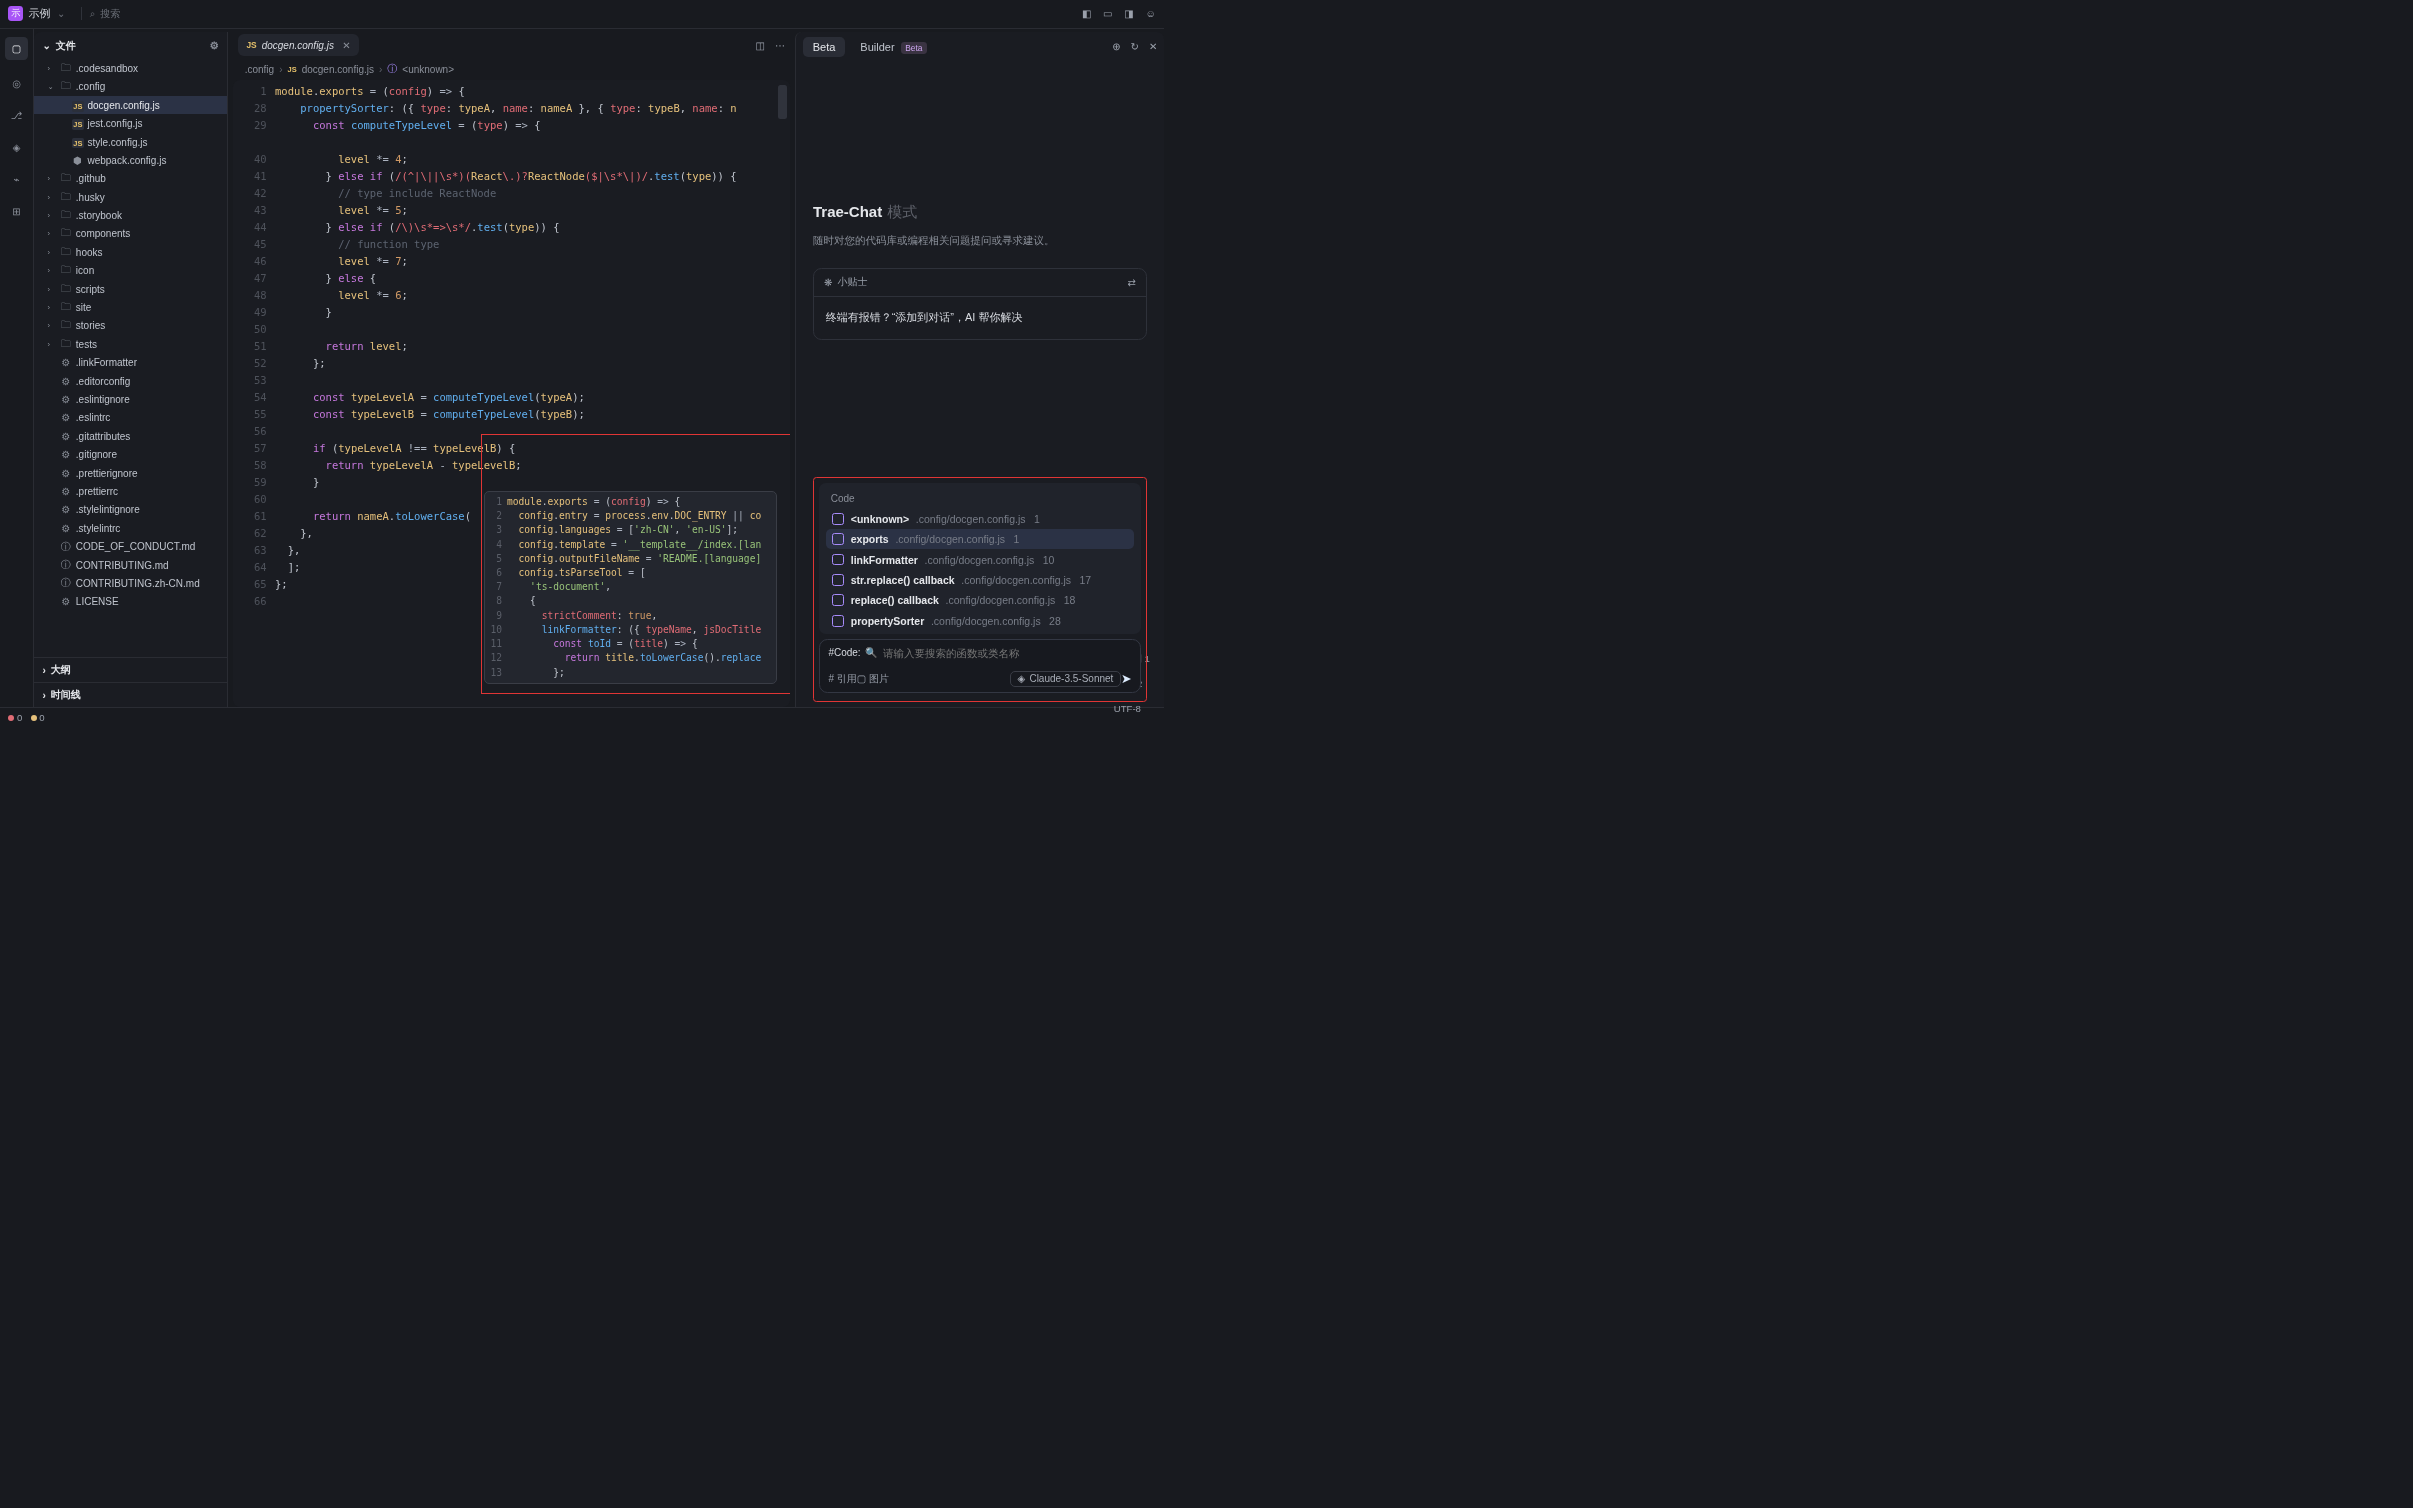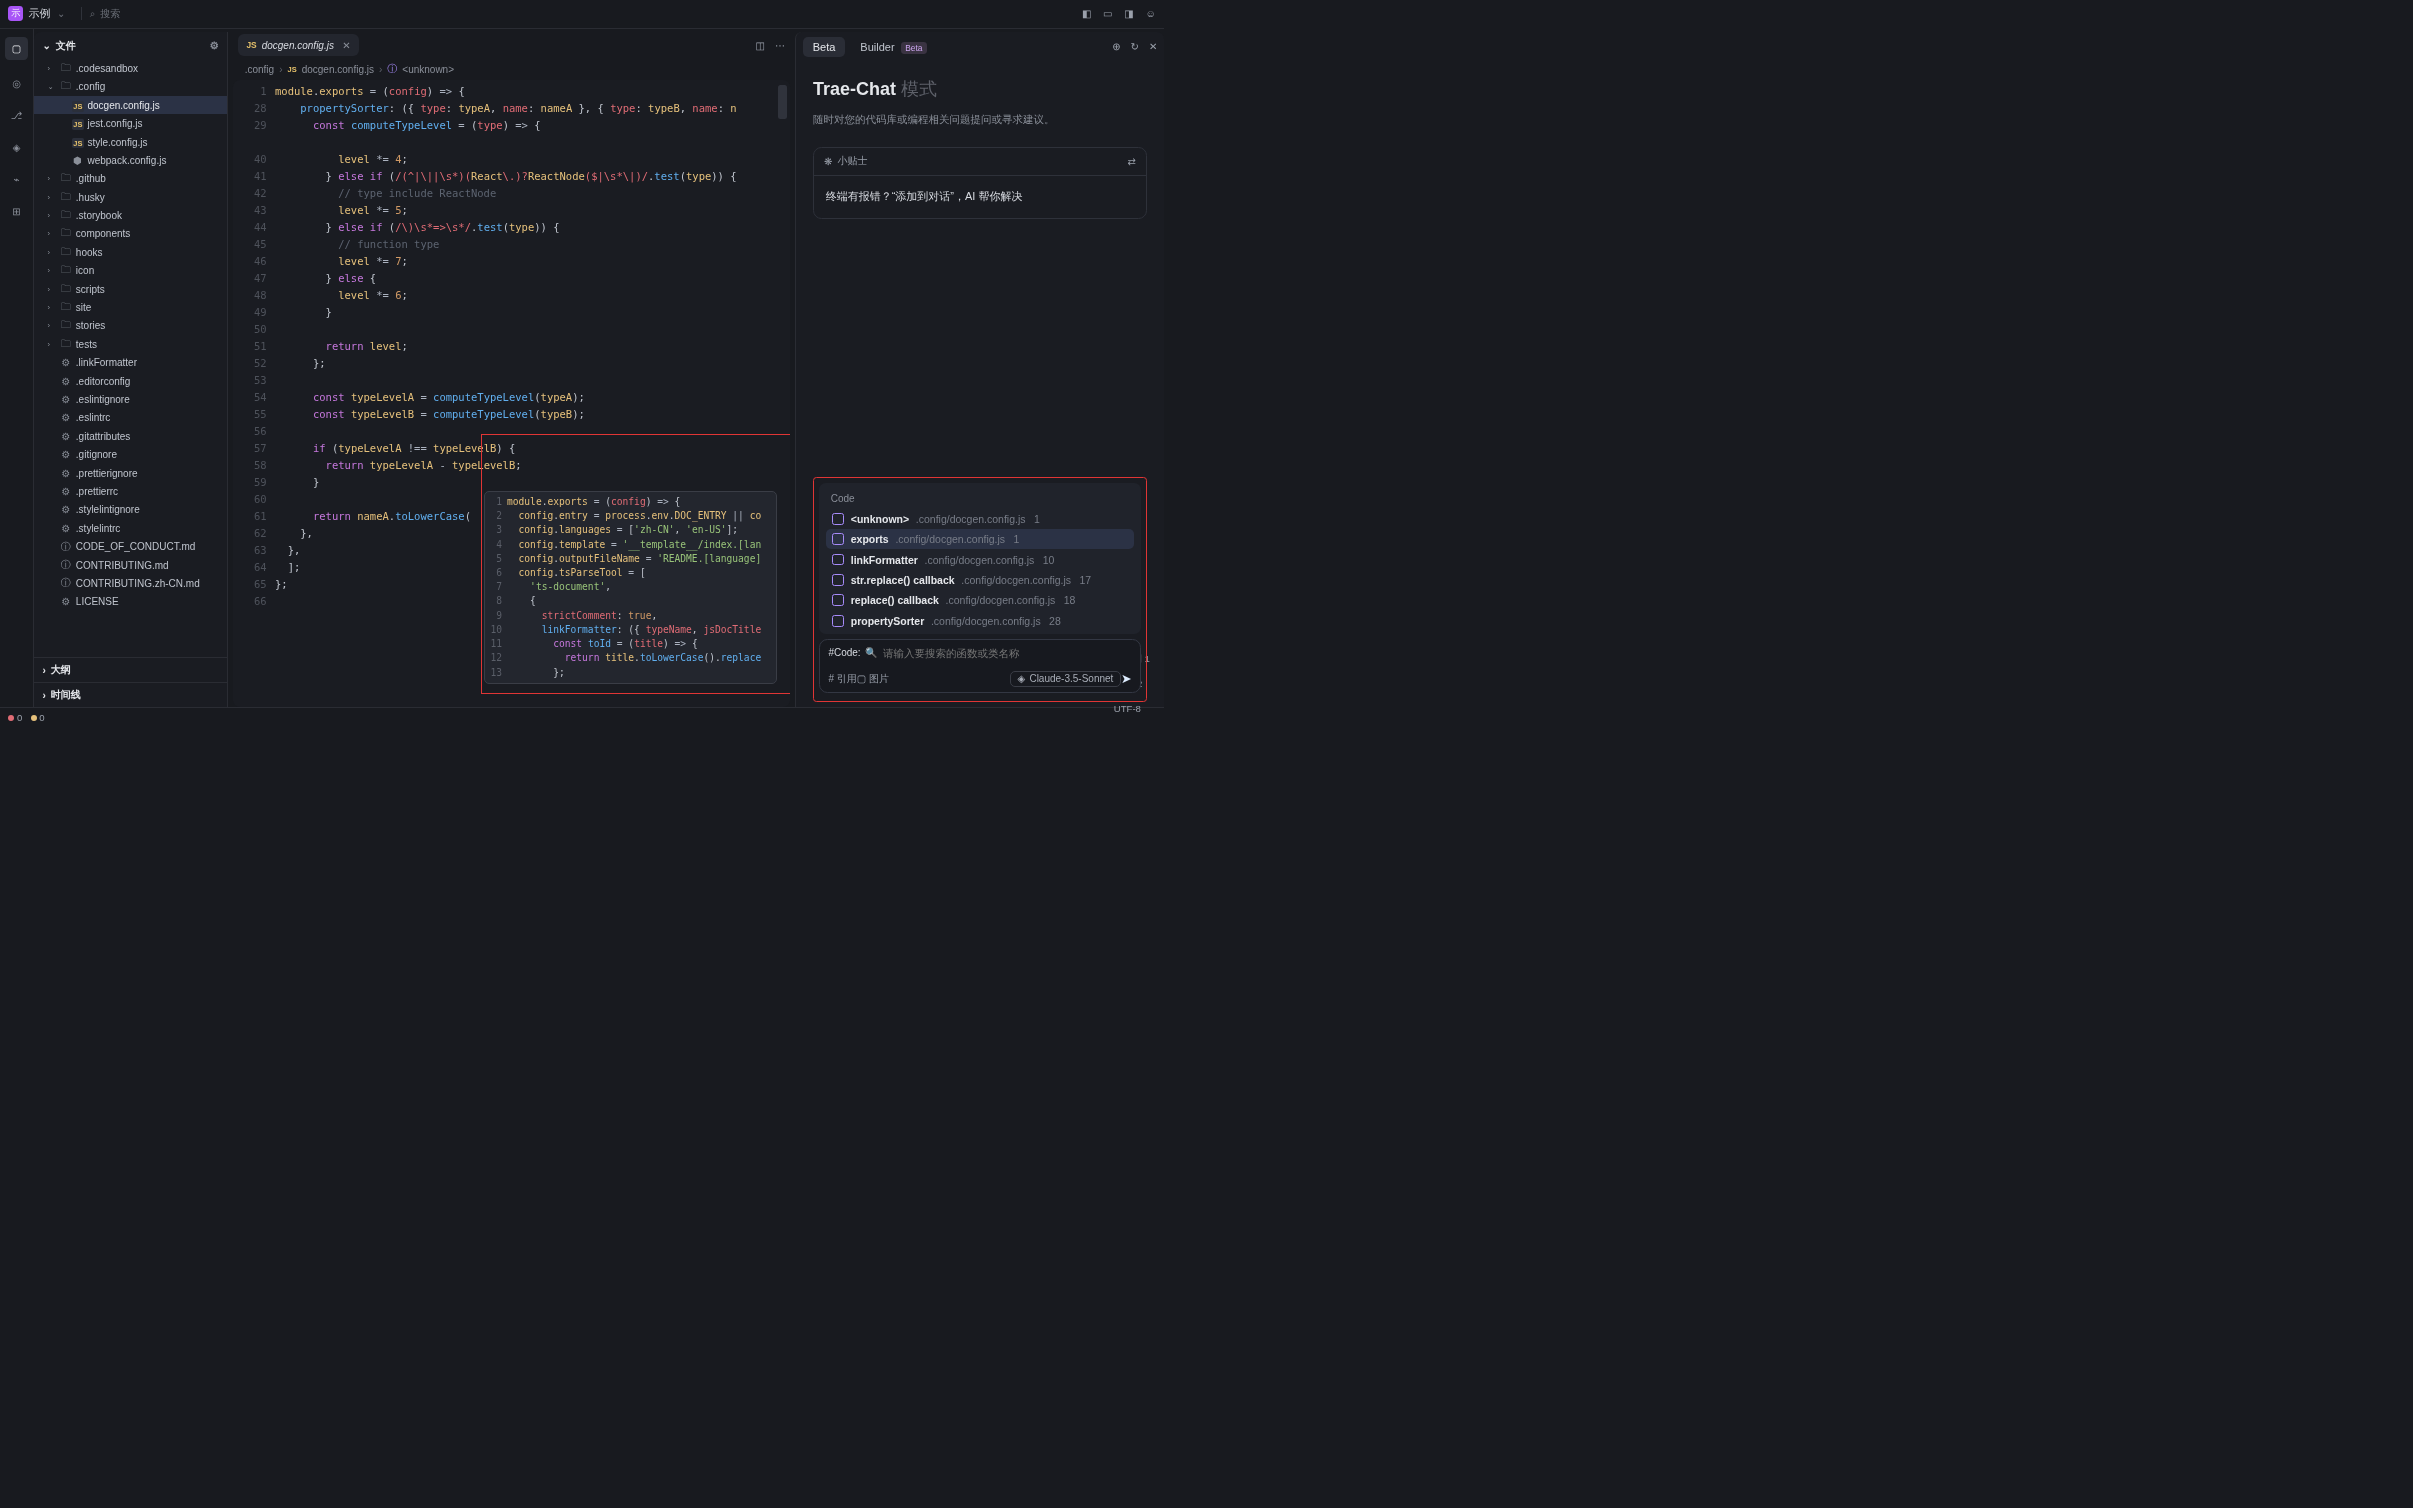--- a/index.html
+++ b/index.html
@@ -122,21 +122,21 @@
   display:flex; flex-direction:column;
   border-left:0.8px solid #2a2c33;
   overflow:hidden;
 }
 .right-tabs { display:flex; align-items:center; height:30px; padding:0 6.7px; gap:5px; }
 .rtab { padding:4.2px 10px; border-radius:5px; color:#c0c5ce; font-size:11px; cursor:pointer;}
 .rtab.on { background:#2a2d36; color:#e5e7eb; }
 .rtab .beta { background:#3a3342; color:#cda7f0; font-size:8.4px; padding:0.8px 4.2px; border-radius:3.4px; margin-left:3.4px;}
 .right-tabs .ri { margin-left:auto; display:flex; gap:10px; color:#9aa0ab;}
 .right-body { flex:1; padding:15px 17px 5px 17px; display:flex; flex-direction:column; position:relative;}
-.rtitle { font-size:18px; font-weight:700; color:#e5e7eb; }
+.rtitle { font-size:15px; font-weight:700; color:#e5e7eb; margin-top: 126px;}
 .rtitle .mode { color:#5d6069; font-weight:500; margin-left:5px;}
 .rdesc { color:#8a8f99; margin-top:11.7px; font-size:10.5px;}
 .tip { margin-top:20px; border:0.8px solid #2e313a; border-radius:8.4px; overflow:hidden;}
 .tip-hd { display:flex; align-items:center; padding:6.7px 10px; color:#9aa0ab; gap:5px; border-bottom:0.8px solid #2e313a;}
 .tip-hd .sh { margin-left:auto; }
 .tip-body { padding:13.4px 11.7px; color:#d7dae0; font-size:11px;}
 
 
 .sugwrap {
   margin-top:auto;

